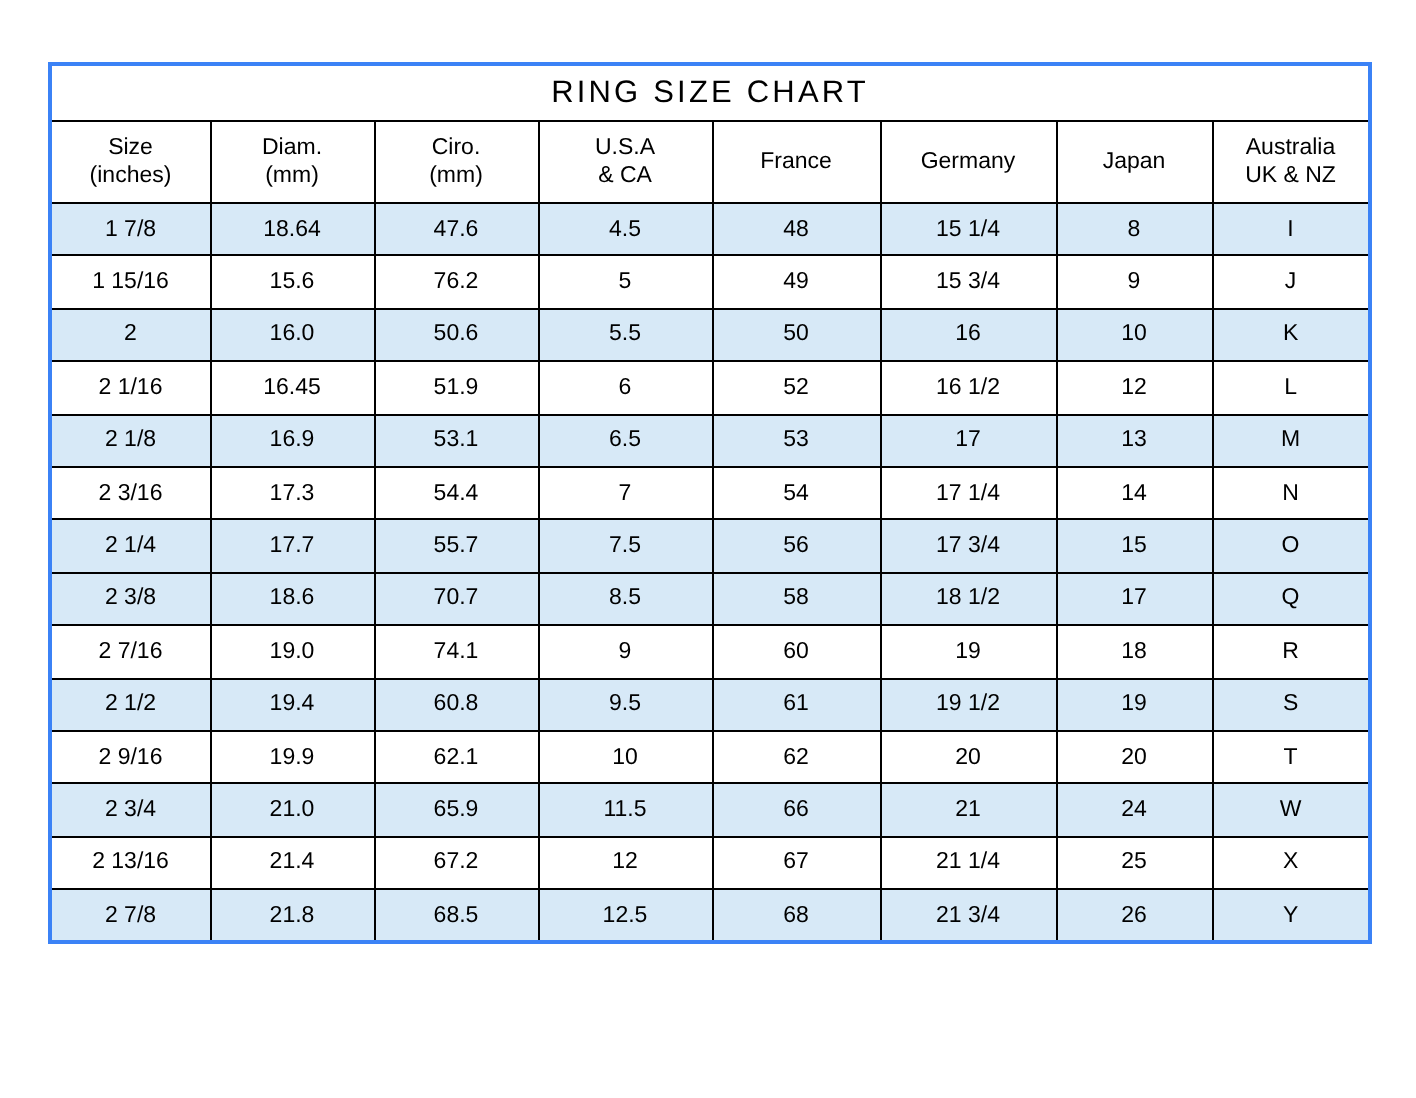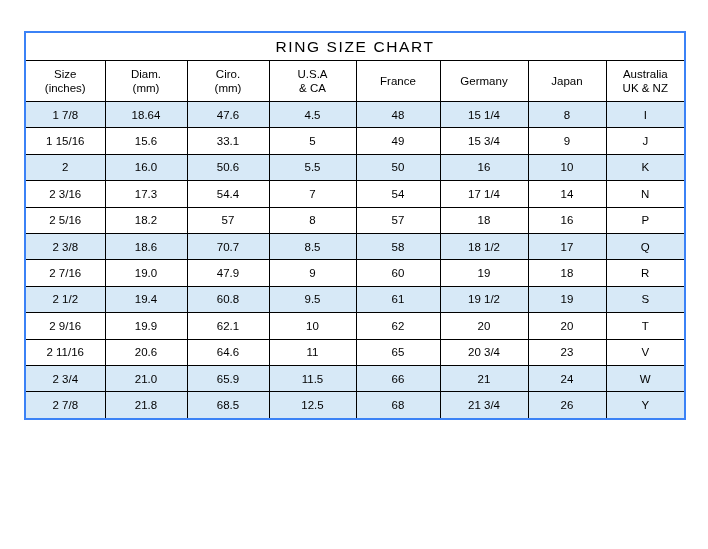--- a/index.html
+++ b/index.html
@@ -135,71 +135,91 @@
             <td class="data-cell">47.6</td>
             <td class="data-cell">4.5</td>
             <td class="data-cell">48</td>
             <td class="data-cell">15 1/4</td>
             <td class="data-cell">8</td>
             <td class="data-cell">I</td>
           </tr>
           <tr class="row-plain">
             <td class="data-cell">1 15/16</td>
             <td class="data-cell">15.6</td>
-            <td class="data-cell">33.1</td>
+            <td class="data-cell">76.2</td>
             <td class="data-cell">5</td>
             <td class="data-cell">49</td>
             <td class="data-cell">15 3/4</td>
             <td class="data-cell">9</td>
             <td class="data-cell">J</td>
           </tr>
           <tr class="row-shaded">
             <td class="data-cell">2</td>
             <td class="data-cell">16.0</td>
             <td class="data-cell">50.6</td>
             <td class="data-cell">5.5</td>
             <td class="data-cell">50</td>
             <td class="data-cell">16</td>
             <td class="data-cell">10</td>
             <td class="data-cell">K</td>
           </tr>
           <tr class="row-plain">
+            <td class="data-cell">2 1/16</td>
+            <td class="data-cell">16.45</td>
+            <td class="data-cell">51.9</td>
+            <td class="data-cell">6</td>
+            <td class="data-cell">52</td>
+            <td class="data-cell">16 1/2</td>
+            <td class="data-cell">12</td>
+            <td class="data-cell">L</td>
+          </tr>
+          <tr class="row-shaded">
+            <td class="data-cell">2 1/8</td>
+            <td class="data-cell">16.9</td>
+            <td class="data-cell">53.1</td>
+            <td class="data-cell">6.5</td>
+            <td class="data-cell">53</td>
+            <td class="data-cell">17</td>
+            <td class="data-cell">13</td>
+            <td class="data-cell">M</td>
+          </tr>
+          <tr class="row-plain">
             <td class="data-cell">2 3/16</td>
             <td class="data-cell">17.3</td>
             <td class="data-cell">54.4</td>
             <td class="data-cell">7</td>
             <td class="data-cell">54</td>
             <td class="data-cell">17 1/4</td>
             <td class="data-cell">14</td>
             <td class="data-cell">N</td>
           </tr>
-          <tr class="row-plain">
-            <td class="data-cell">2 5/16</td>
-            <td class="data-cell">18.2</td>
-            <td class="data-cell">57</td>
-            <td class="data-cell">8</td>
-            <td class="data-cell">57</td>
-            <td class="data-cell">18</td>
-            <td class="data-cell">16</td>
-            <td class="data-cell">P</td>
+          <tr class="row-shaded">
+            <td class="data-cell">2 1/4</td>
+            <td class="data-cell">17.7</td>
+            <td class="data-cell">55.7</td>
+            <td class="data-cell">7.5</td>
+            <td class="data-cell">56</td>
+            <td class="data-cell">17 3/4</td>
+            <td class="data-cell">15</td>
+            <td class="data-cell">O</td>
           </tr>
           <tr class="row-shaded">
             <td class="data-cell">2 3/8</td>
             <td class="data-cell">18.6</td>
             <td class="data-cell">70.7</td>
             <td class="data-cell">8.5</td>
             <td class="data-cell">58</td>
             <td class="data-cell">18 1/2</td>
             <td class="data-cell">17</td>
             <td class="data-cell">Q</td>
           </tr>
           <tr class="row-plain">
             <td class="data-cell">2 7/16</td>
             <td class="data-cell">19.0</td>
-            <td class="data-cell">47.9</td>
+            <td class="data-cell">74.1</td>
             <td class="data-cell">9</td>
             <td class="data-cell">60</td>
             <td class="data-cell">19</td>
             <td class="data-cell">18</td>
             <td class="data-cell">R</td>
           </tr>
           <tr class="row-shaded">
             <td class="data-cell">2 1/2</td>
             <td class="data-cell">19.4</td>
             <td class="data-cell">60.8</td>
@@ -212,40 +232,40 @@
           <tr class="row-plain">
             <td class="data-cell">2 9/16</td>
             <td class="data-cell">19.9</td>
             <td class="data-cell">62.1</td>
             <td class="data-cell">10</td>
             <td class="data-cell">62</td>
             <td class="data-cell">20</td>
             <td class="data-cell">20</td>
             <td class="data-cell">T</td>
           </tr>
-          <tr class="row-plain">
-            <td class="data-cell">2 11/16</td>
-            <td class="data-cell">20.6</td>
-            <td class="data-cell">64.6</td>
-            <td class="data-cell">11</td>
-            <td class="data-cell">65</td>
-            <td class="data-cell">20 3/4</td>
-            <td class="data-cell">23</td>
-            <td class="data-cell">V</td>
-          </tr>
           <tr class="row-shaded">
             <td class="data-cell">2 3/4</td>
             <td class="data-cell">21.0</td>
             <td class="data-cell">65.9</td>
             <td class="data-cell">11.5</td>
             <td class="data-cell">66</td>
             <td class="data-cell">21</td>
             <td class="data-cell">24</td>
             <td class="data-cell">W</td>
           </tr>
+          <tr class="row-plain">
+            <td class="data-cell">2 13/16</td>
+            <td class="data-cell">21.4</td>
+            <td class="data-cell">67.2</td>
+            <td class="data-cell">12</td>
+            <td class="data-cell">67</td>
+            <td class="data-cell">21 1/4</td>
+            <td class="data-cell">25</td>
+            <td class="data-cell">X</td>
+          </tr>
           <tr class="row-shaded">
             <td class="data-cell">2 7/8</td>
             <td class="data-cell">21.8</td>
             <td class="data-cell">68.5</td>
             <td class="data-cell">12.5</td>
             <td class="data-cell">68</td>
             <td class="data-cell">21 3/4</td>
             <td class="data-cell">26</td>
             <td class="data-cell">Y</td>
           </tr>

